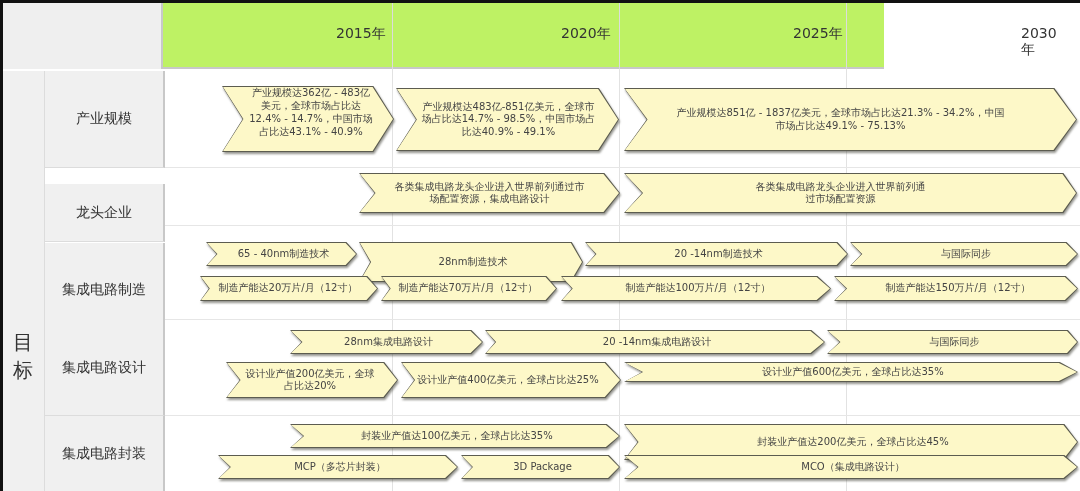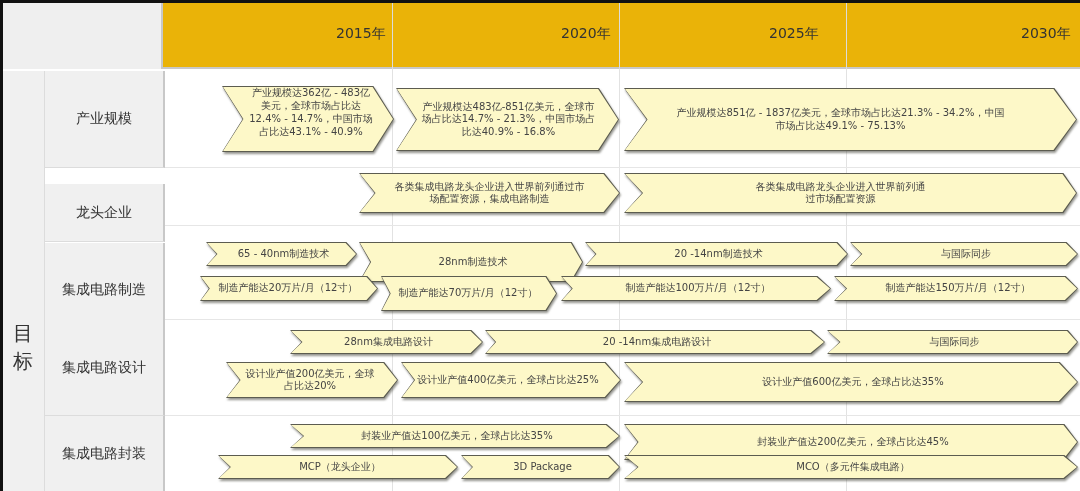--- a/index.html
+++ b/index.html
@@ -2,49 +2,49 @@
 <html><head>
 <meta charset="utf-8">
 <style>
   * { box-sizing: border-box; margin: 0; padding: 0; }
   html, body { width: 1080px; height: 491px; overflow: hidden; background: #ffffff; }
   body { font-family: "DejaVu Sans", "Liberation Sans", sans-serif; color: #333; position: relative; }
 
   .frame { position: absolute; left: 0; top: 0; width: 1080px; height: 491px; border-left: 3px solid #111; border-top: 3px solid #111; }
 
   
-  .header-row { position: absolute; left: 3px; top: 3px; width: 1077px; height: 66px; background: #eab308; border-bottom: 2px solid #c8c8c8; }
+  .header-row { position: absolute; left: 3px; top: 3px; width: 881px; height: 66px; background: #bef264; border-bottom: 2px solid #c8c8c8; }
   .header-corner { position: absolute; left: 0; top: 0; width: 160px; height: 66px; border-right: 2px solid #c8c8c8; background: #efefef; }
   .year { position: absolute; top: 22px; font-size: 14px; color: #333; }
 
   
   .vline { position: absolute; top: 69px; height: 422px; width: 1px; background: #e2e2e2; }
   .vline-h { position: absolute; top: 3px; height: 66px; width: 1px; background: #dcdcdc; }
 
   
   .goal-col { position: absolute; left: 3px; top: 71px; width: 42px; height: 420px; background: #f0f0f0; border-right: 1px solid #dcdcdc; }
-  .goal-label { position: absolute; left: 10px; top: 248px; font-size: 20px; line-height: 28px; width: 24px; color: #333; }
+  .goal-label { position: absolute; left: 10px; top: 257px; font-size: 20px; line-height: 28px; width: 24px; color: #333; }
   .cat-cell { position: absolute; left: 45px; width: 120px; background: #f0f0f0; border-bottom: 1px solid #dcdcdc; border-right: 2px solid #c8c8c8; display: flex; align-items: center; justify-content: center; font-size: 14px; color: #333; }
   .row-line { position: absolute; left: 165px; width: 915px; height: 1px; background: #e6e6e6; }
 
   
   .chev { position: absolute; filter: drop-shadow(1px 2px 1px rgba(60,60,50,0.55)); }
   .chev-shape { width: 100%; height: 100%; background: #5c5c50; padding: 1px; }
   .chev-inner { width: 100%; height: 100%; background: #fdf8c8; display: flex; align-items: center; justify-content: center; text-align: center; font-size: 10px; line-height: 12.5px; color: #444; padding: 0 14px 0 18px; }
 </style>
 </head>
 <body>
 
 <div class="frame"></div>
 
 <div class="header-row">
   <div class="header-corner"></div>
   <span class="year" style="left:333px">2015年</span>
   <span class="year" style="left:558px">2020年</span>
-  <span class="year" style="left:766px">2025年</span>
+  <span class="year" style="left:790px">2025年</span>
   <span class="year" style="left:1018px">2030年</span>
 </div>
 <div class="vline-h" style="left:392px"></div>
 <div class="vline-h" style="left:619px"></div>
 <div class="vline-h" style="left:846px"></div>
 
 <div class="vline" style="left:392px"></div>
 <div class="vline" style="left:619px"></div>
 <div class="vline" style="left:846px"></div>
 
@@ -62,32 +62,32 @@
 <div class="row-line" style="top:319px"></div>
 <div class="row-line" style="top:415px"></div>
 
 <div class="chev" style="left:222px;top:86px;width:172px;height:66px">
   <div class="chev-shape" style="clip-path:polygon(0 0,88% 0,100% 50%,88% 100%,0 100%,12% 50%)">
     <div class="chev-inner" style="clip-path:polygon(0 0,88% 0,100% 50%,88% 100%,0 100%,12% 50%);padding:0 18px 14px 24px;font-size:10px;line-height:13px">产业规模达362亿 - 483亿美元，全球市场占比达12.4% - 14.7%，中国市场占比达43.1% - 40.9%</div>
   </div>
 </div>
 <div class="chev" style="left:396px;top:88px;width:223px;height:63px">
   <div class="chev-shape" style="clip-path:polygon(0 0,91% 0,100% 50%,91% 100%,0 100%,9% 50%)">
-    <div class="chev-inner" style="clip-path:polygon(0 0,91% 0,100% 50%,91% 100%,0 100%,9% 50%);padding:0 20px 0 22px">产业规模达483亿-851亿美元，全球市场占比达14.7% - 21.3%，中国市场占比达40.9% - 16.8%</div>
+    <div class="chev-inner" style="clip-path:polygon(0 0,91% 0,100% 50%,91% 100%,0 100%,9% 50%);padding:0 20px 0 22px">产业规模达483亿-851亿美元，全球市场占比达14.7% - 98.5%，中国市场占比达40.9% - 49.1%</div>
   </div>
 </div>
 <div class="chev" style="left:624px;top:88px;width:453px;height:63px">
   <div class="chev-shape" style="clip-path:polygon(0 0,95% 0,100% 50%,95% 100%,0 100%,5% 50%)">
     <div class="chev-inner" style="clip-path:polygon(0 0,95% 0,100% 50%,95% 100%,0 100%,5% 50%);padding:0 70px 0 50px">产业规模达851亿 - 1837亿美元，全球市场占比达21.3% - 34.2%，中国市场占比达49.1% - 75.13%</div>
   </div>
 </div>
 
 <div class="chev" style="left:359px;top:173px;width:261px;height:40px">
   <div class="chev-shape" style="clip-path:polygon(0 0,94% 0,100% 50%,94% 100%,0 100%,6% 50%)">
-    <div class="chev-inner" style="clip-path:polygon(0 0,94% 0,100% 50%,94% 100%,0 100%,6% 50%);padding:0 30px 0 30px">各类集成电路龙头企业进入世界前列通过市场配置资源，集成电路制造</div>
+    <div class="chev-inner" style="clip-path:polygon(0 0,94% 0,100% 50%,94% 100%,0 100%,6% 50%);padding:0 30px 0 30px">各类集成电路龙头企业进入世界前列通过市场配置资源，集成电路设计</div>
   </div>
 </div>
 <div class="chev" style="left:624px;top:173px;width:453px;height:40px">
   <div class="chev-shape" style="clip-path:polygon(0 0,97% 0,100% 50%,97% 100%,0 100%,4% 50%)">
     <div class="chev-inner" style="clip-path:polygon(0 0,97% 0,100% 50%,97% 100%,0 100%,4% 50%);padding:0 150px 0 130px">各类集成电路龙头企业进入世界前列通过市场配置资源</div>
   </div>
 </div>
 
 <div class="chev" style="left:206px;top:242px;width:151px;height:24px">
   <div class="chev-shape" style="clip-path:polygon(0 0,93% 0,100% 50%,93% 100%,0 100%,7% 50%)">
@@ -108,21 +108,21 @@
   <div class="chev-shape" style="clip-path:polygon(0 0,95% 0,100% 50%,95% 100%,0 100%,5% 50%)">
     <div class="chev-inner" style="clip-path:polygon(0 0,95% 0,100% 50%,95% 100%,0 100%,5% 50%)">与国际同步</div>
   </div>
 </div>
 
 <div class="chev" style="left:200px;top:276px;width:178px;height:25px">
   <div class="chev-shape" style="clip-path:polygon(0 0,94% 0,100% 50%,94% 100%,0 100%,5% 50%)">
     <div class="chev-inner" style="clip-path:polygon(0 0,94% 0,100% 50%,94% 100%,0 100%,5% 50%);padding:0 12px 0 10px">制造产能达20万片/月（12寸）</div>
   </div>
 </div>
-<div class="chev" style="left:381px;top:276px;width:176px;height:35px">
+<div class="chev" style="left:381px;top:276px;width:176px;height:25px">
   <div class="chev-shape" style="clip-path:polygon(0 0,94% 0,100% 50%,94% 100%,0 100%,5% 50%)">
     <div class="chev-inner" style="clip-path:polygon(0 0,94% 0,100% 50%,94% 100%,0 100%,5% 50%);padding:0 12px 0 10px">制造产能达70万片/月（12寸）</div>
   </div>
 </div>
 <div class="chev" style="left:561px;top:276px;width:270px;height:25px">
   <div class="chev-shape" style="clip-path:polygon(0 0,95% 0,100% 50%,95% 100%,0 100%,4% 50%)">
     <div class="chev-inner" style="clip-path:polygon(0 0,95% 0,100% 50%,95% 100%,0 100%,4% 50%)">制造产能达100万片/月（12寸）</div>
   </div>
 </div>
 <div class="chev" style="left:834px;top:276px;width:244px;height:25px">
@@ -150,44 +150,44 @@
 <div class="chev" style="left:226px;top:362px;width:172px;height:36px">
   <div class="chev-shape" style="clip-path:polygon(0 0,92% 0,100% 50%,92% 100%,0 100%,8% 50%)">
     <div class="chev-inner" style="clip-path:polygon(0 0,92% 0,100% 50%,92% 100%,0 100%,8% 50%);padding:0 18px 0 14px">设计业产值200亿美元，全球占比达20%</div>
   </div>
 </div>
 <div class="chev" style="left:401px;top:362px;width:220px;height:36px">
   <div class="chev-shape" style="clip-path:polygon(0 0,93% 0,100% 50%,93% 100%,0 100%,6% 50%)">
     <div class="chev-inner" style="clip-path:polygon(0 0,93% 0,100% 50%,93% 100%,0 100%,6% 50%);padding:0 16px 0 10px">设计业产值400亿美元，全球占比达25%</div>
   </div>
 </div>
-<div class="chev" style="left:624px;top:362px;width:454px;height:40px">
+<div class="chev" style="left:624px;top:362px;width:454px;height:20px">
   <div class="chev-shape" style="clip-path:polygon(0 0,96% 0,100% 50%,96% 100%,0 100%,4% 50%)">
     <div class="chev-inner" style="clip-path:polygon(0 0,96% 0,100% 50%,96% 100%,0 100%,4% 50%)">设计业产值600亿美元，全球占比达35%</div>
   </div>
 </div>
 
 <div class="chev" style="left:290px;top:424px;width:330px;height:24px">
   <div class="chev-shape" style="clip-path:polygon(0 0,96% 0,100% 50%,96% 100%,0 100%,4% 50%)">
     <div class="chev-inner" style="clip-path:polygon(0 0,96% 0,100% 50%,96% 100%,0 100%,4% 50%)">封装业产值达100亿美元，全球占比达35%</div>
   </div>
 </div>
 <div class="chev" style="left:624px;top:424px;width:454px;height:36px">
   <div class="chev-shape" style="clip-path:polygon(0 0,97% 0,100% 50%,97% 100%,0 100%,3% 50%)">
     <div class="chev-inner" style="clip-path:polygon(0 0,97% 0,100% 50%,97% 100%,0 100%,3% 50%)">封装业产值达200亿美元，全球占比达45%</div>
   </div>
 </div>
 
 <div class="chev" style="left:218px;top:455px;width:240px;height:24px">
   <div class="chev-shape" style="clip-path:polygon(0 0,95% 0,100% 50%,95% 100%,0 100%,5% 50%)">
-    <div class="chev-inner" style="clip-path:polygon(0 0,95% 0,100% 50%,95% 100%,0 100%,5% 50%)">MCP（龙头企业）</div>
+    <div class="chev-inner" style="clip-path:polygon(0 0,95% 0,100% 50%,95% 100%,0 100%,5% 50%)">MCP（多芯片封装）</div>
   </div>
 </div>
 <div class="chev" style="left:461px;top:455px;width:159px;height:24px">
   <div class="chev-shape" style="clip-path:polygon(0 0,93% 0,100% 50%,93% 100%,0 100%,7% 50%)">
     <div class="chev-inner" style="clip-path:polygon(0 0,93% 0,100% 50%,93% 100%,0 100%,7% 50%)">3D Package</div>
   </div>
 </div>
 <div class="chev" style="left:624px;top:455px;width:454px;height:24px">
   <div class="chev-shape" style="clip-path:polygon(0 0,97% 0,100% 50%,97% 100%,0 100%,3% 50%)">
-    <div class="chev-inner" style="clip-path:polygon(0 0,97% 0,100% 50%,97% 100%,0 100%,3% 50%)">MCO（多元件集成电路）</div>
+    <div class="chev-inner" style="clip-path:polygon(0 0,97% 0,100% 50%,97% 100%,0 100%,3% 50%)">MCO（集成电路设计）</div>
   </div>
 </div>
 
 </body></html>

